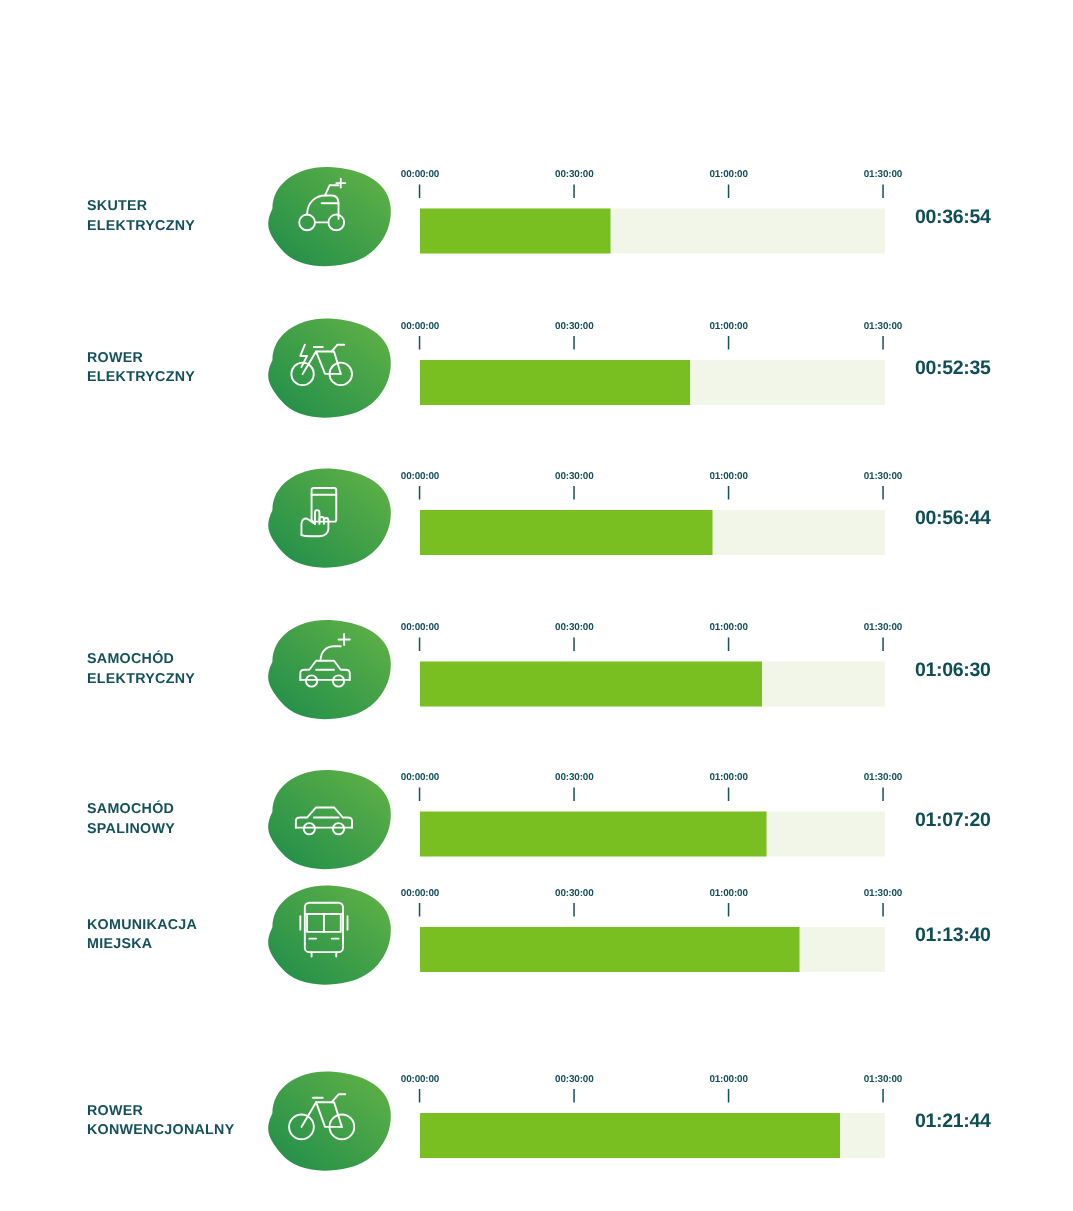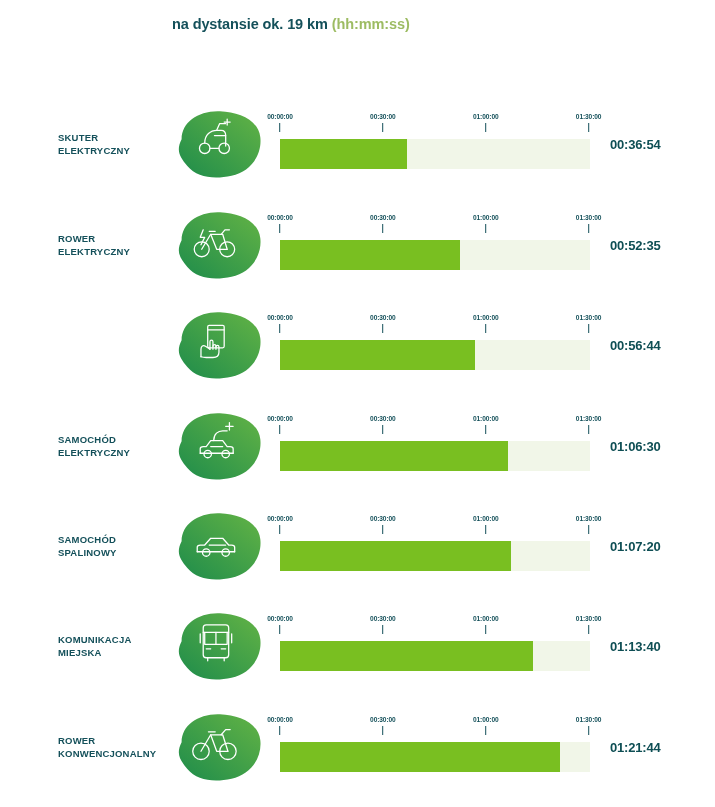--- a/index.html
+++ b/index.html
@@ -143,21 +143,20 @@
     letter-spacing: -0.2px;
     white-space: nowrap;
   }
 </style>
 </head>
 <body>
 
 <div id="infographic">
 
   <div class="header">
-    <div class="header-line"><span>na dystansie ok. 19 km</span> <span class="header-unit">(hh:mm:ss)</span></div>
   </div>
 
   <div class="rows" id="rows-container">
   <div class="row" style="top:94px">
 
     <div class="row-label">
       <div>SKUTER</div>
       <div>ELEKTRYCZNY</div>
     </div>
 
@@ -425,21 +424,21 @@
       </div>
           </div>
       <div class="track">
         <div class="fill" style="width:230.89856194690265px"></div>
       </div>
     </div>
 
     <div class="row-value">01:07:20</div>
 
   </div>
-  <div class="row" style="top:596px">
+  <div class="row" style="top:573px">
 
     <div class="row-label">
       <div>KOMUNIKACJA</div>
       <div>MIEJSKA</div>
     </div>
 
     <div class="blob-wrap">
 
   <svg viewBox="0 0 100 78">
     <defs>

